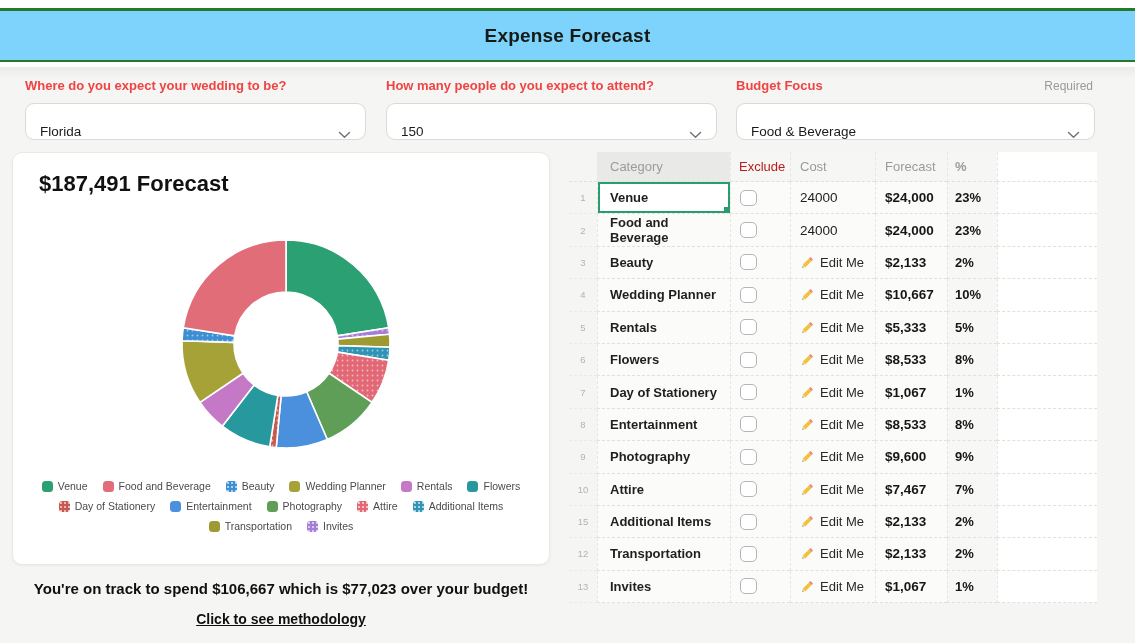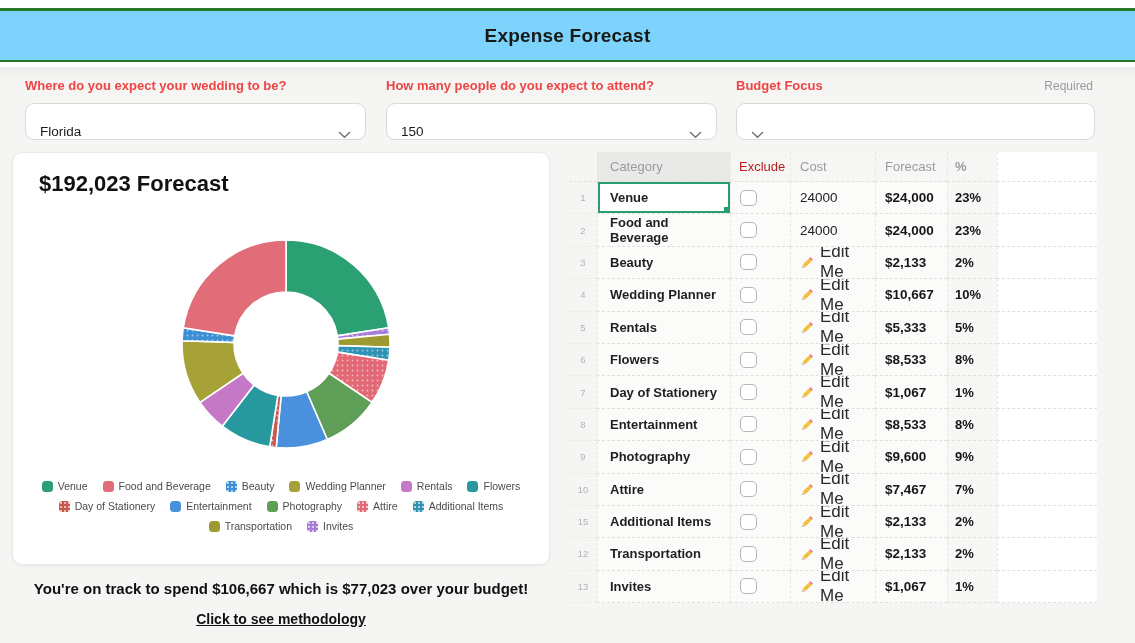--- a/index.html
+++ b/index.html
@@ -87,21 +87,21 @@
   .cell.selected { box-shadow:inset 0 0 0 2px #2a9d6f; background:#fff; z-index:2; }
   .cell.selected .handle {
     position:absolute; right:0; bottom:0; width:6px; height:6px; background:#2a9d6f;
   }
   .checkbox {
     width:17px; height:16px; margin-left:9px; background:#fff;
     border:1.5px solid #b5b5b5; border-radius:5px; cursor:pointer;
   }
   .editme { display:flex; align-items:center; gap:5px; cursor:pointer; }
   .editme .pencil { display:flex; }
-  .editme .et { font-size:17px; color:#2a2a2a; }
+  .editme .et { font-size:13px; color:#2a2a2a; }
 
   
   .summary { position:absolute; left:12px; top:580px; width:538px; text-align:center; }
   .summary p { font-size:15px; font-weight:700; color:#101010; }
   .summary a {
     display:inline-block; margin-top:14px; font-size:14px; font-weight:700;
     color:#101010; text-decoration:underline; cursor:pointer;
   }
 </style>
 </head>
@@ -134,30 +134,31 @@
           <path d="M1.5 1.5 L6.5 6.2 L11.5 1.5" stroke="#737373" fill="none" stroke-width="1.5" stroke-linecap="round" stroke-linejoin="round"></path>
         </svg>
     </span>
   </div>
 </div>
 
 <div class="field f3">
   <span class="lbl">Budget Focus</span>
   <span class="req">Required</span>
   <div class="select">
+    <span class="val">Food &amp; Beverage</span>
     <span class="chev">
       <svg width="13" height="8" viewBox="0 0 13 8">
           <path d="M1.5 1.5 L6.5 6.2 L11.5 1.5" stroke="#737373" fill="none" stroke-width="1.5" stroke-linecap="round" stroke-linejoin="round"></path>
         </svg>
     </span>
   </div>
 </div>
 
 <section class="chart-card">
-  <h2>$192,023 Forecast</h2>
+  <h2>$187,491 Forecast</h2>
   <div class="donut-wrap">
     <svg id="donut" width="222" height="222" viewBox="0 0 222 222">
         <defs>
           <pattern id="pat2" patternUnits="userSpaceOnUse" width="5" height="5">
             <rect width="5" height="5" fill="#3b8fd2"></rect>
             <circle cx="2.5" cy="2.5" r="0.9" fill="rgba(255,255,255,0.55)"></circle>
           </pattern>
           <pattern id="pat6" patternUnits="userSpaceOnUse" width="5" height="5">
             <rect width="5" height="5" fill="#c8584e"></rect>
             <circle cx="2.5" cy="2.5" r="0.9" fill="rgba(255,255,255,0.55)"></circle>

